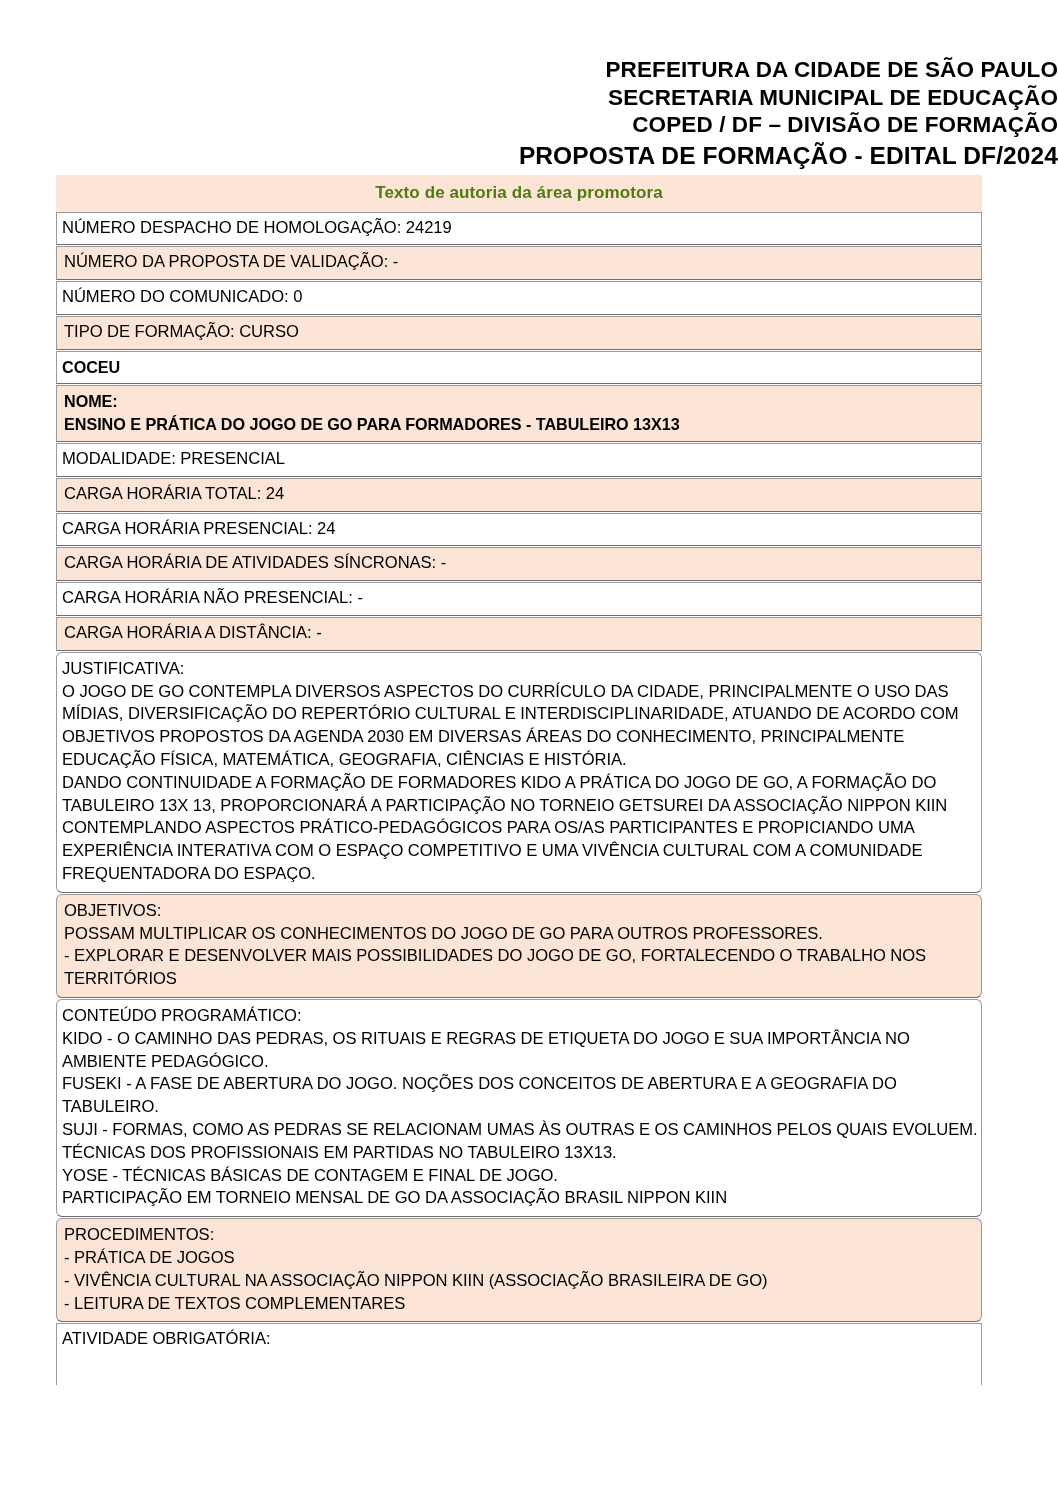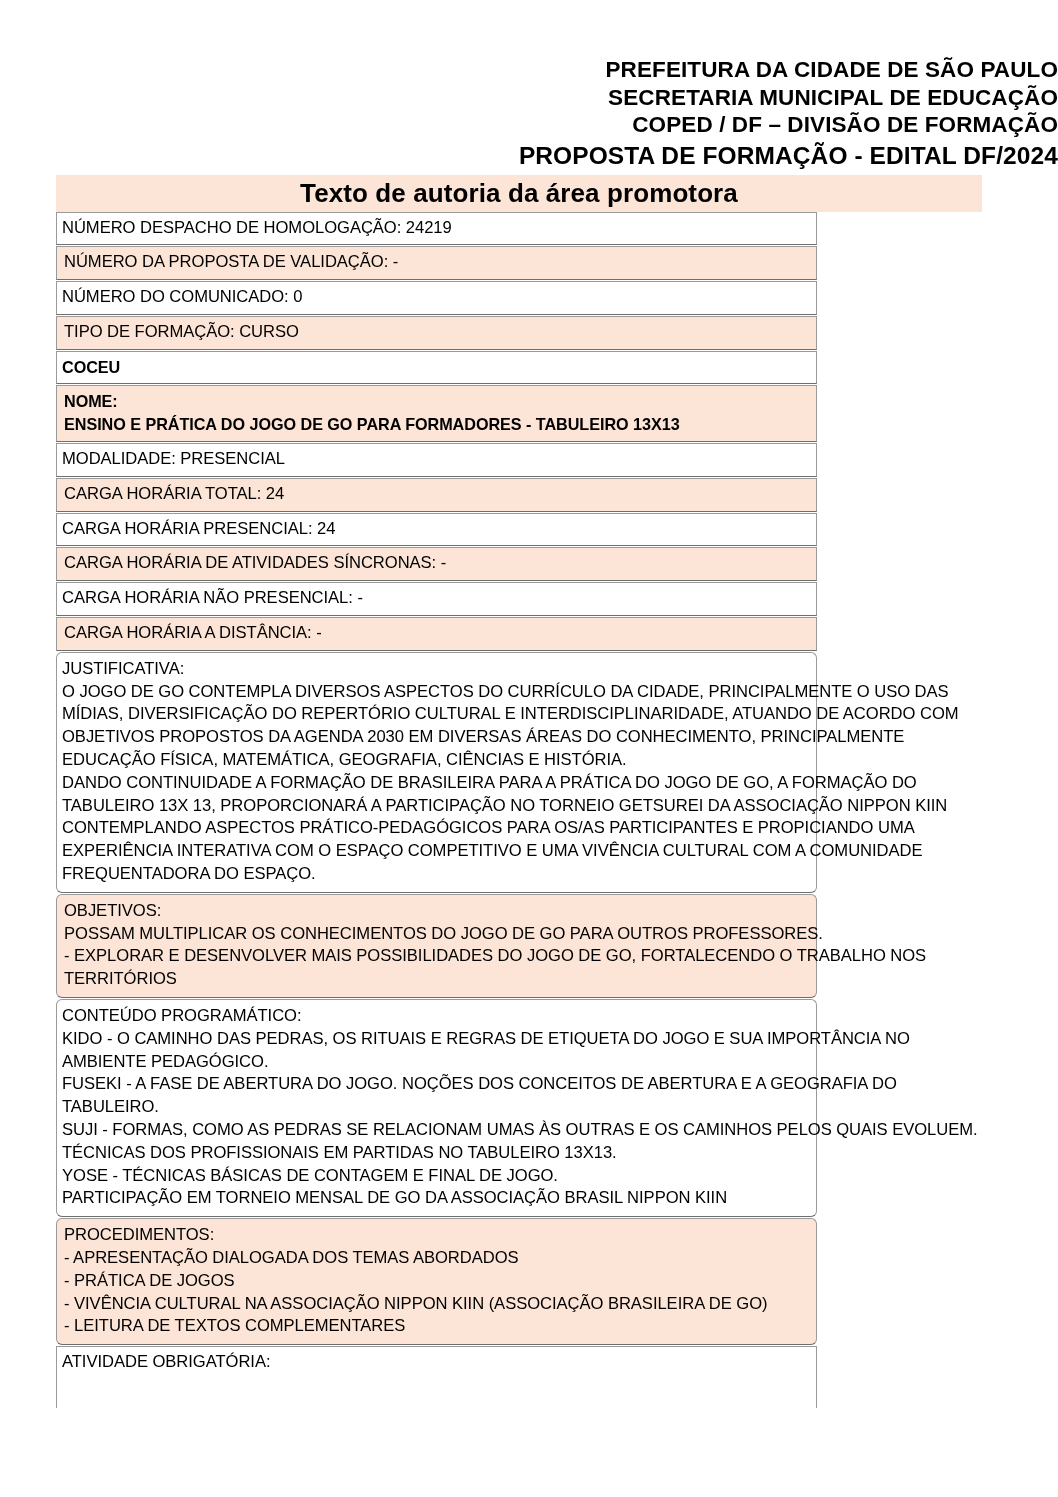--- a/index.html
+++ b/index.html
@@ -48,31 +48,31 @@
     margin-left: 56px;
     width: 926px;
     height: 37px;
     background: #FCE4D6;
     display: flex;
     align-items: center;
     justify-content: center;
     box-sizing: border-box;
   }
   .banner-text {
-    color: #000000;
-    font-size: 26px;
+    color: #4d7c0f;
+    font-size: 17px;
     font-weight: bold;
     line-height: 28px;
     letter-spacing: 0.1px;
   }
 
   
   .form-table {
     margin-left: 56px;
-    width: 761px;
+    width: 926px;
     border-collapse: separate;
     border-spacing: 0;
   }
   .form-table .row {
     box-sizing: border-box;
     border: 1px solid #9a9a9a;
     border-bottom: 1px solid #6e6e6e;
     background: #ffffff;
     padding: 4px 5px 5px 5px;
     margin-bottom: 1px;
@@ -155,21 +155,21 @@
       </div>
       <div class="row alt">
         <span class="ln">CARGA HORÁRIA A DISTÂNCIA:  -</span>
       </div>
       <div class="row tall-pad">
         <span class="ln">JUSTIFICATIVA:</span>
         <span class="ln">O JOGO DE GO CONTEMPLA DIVERSOS ASPECTOS DO CURRÍCULO DA CIDADE, PRINCIPALMENTE O USO DAS</span>
         <span class="ln">MÍDIAS, DIVERSIFICAÇÃO DO REPERTÓRIO CULTURAL E INTERDISCIPLINARIDADE, ATUANDO DE ACORDO COM</span>
         <span class="ln">OBJETIVOS PROPOSTOS DA AGENDA 2030 EM DIVERSAS ÁREAS DO CONHECIMENTO, PRINCIPALMENTE</span>
         <span class="ln">EDUCAÇÃO FÍSICA, MATEMÁTICA, GEOGRAFIA, CIÊNCIAS E HISTÓRIA.</span>
-        <span class="ln">DANDO CONTINUIDADE A FORMAÇÃO DE BRASILEIRA PARA A PRÁTICA DO JOGO DE GO, A FORMAÇÃO DO</span>
+        <span class="ln">DANDO CONTINUIDADE A FORMAÇÃO DE FORMADORES KIDO A PRÁTICA DO JOGO DE GO, A FORMAÇÃO DO</span>
         <span class="ln">TABULEIRO 13X 13, PROPORCIONARÁ A PARTICIPAÇÃO NO TORNEIO GETSUREI DA ASSOCIAÇÃO NIPPON KIIN</span>
         <span class="ln">CONTEMPLANDO ASPECTOS PRÁTICO-PEDAGÓGICOS PARA OS/AS PARTICIPANTES E PROPICIANDO UMA</span>
         <span class="ln">EXPERIÊNCIA INTERATIVA COM O ESPAÇO COMPETITIVO E UMA VIVÊNCIA CULTURAL COM A COMUNIDADE</span>
         <span class="ln">FREQUENTADORA DO ESPAÇO.</span>
       </div>
       <div class="row alt tall-pad">
         <span class="ln">OBJETIVOS:</span>
         <span class="ln">POSSAM MULTIPLICAR OS CONHECIMENTOS DO JOGO DE GO PARA OUTROS PROFESSORES.</span>
         <span class="ln">- EXPLORAR E DESENVOLVER MAIS POSSIBILIDADES DO JOGO DE GO, FORTALECENDO O TRABALHO NOS</span>
         <span class="ln">TERRITÓRIOS</span>
@@ -180,21 +180,20 @@
         <span class="ln">AMBIENTE PEDAGÓGICO.</span>
         <span class="ln">FUSEKI - A FASE DE ABERTURA DO JOGO. NOÇÕES DOS CONCEITOS DE ABERTURA E A GEOGRAFIA DO</span>
         <span class="ln">TABULEIRO.</span>
         <span class="ln">SUJI - FORMAS, COMO AS PEDRAS SE RELACIONAM UMAS ÀS OUTRAS E OS CAMINHOS PELOS QUAIS EVOLUEM.</span>
         <span class="ln">TÉCNICAS DOS PROFISSIONAIS EM PARTIDAS NO TABULEIRO 13X13.</span>
         <span class="ln">YOSE - TÉCNICAS BÁSICAS DE CONTAGEM E FINAL DE JOGO.</span>
         <span class="ln">PARTICIPAÇÃO EM TORNEIO MENSAL DE GO DA ASSOCIAÇÃO BRASIL NIPPON KIIN</span>
       </div>
       <div class="row alt tall-pad">
         <span class="ln">PROCEDIMENTOS:</span>
-        <span class="ln">-  APRESENTAÇÃO DIALOGADA DOS TEMAS ABORDADOS</span>
         <span class="ln">- PRÁTICA DE JOGOS</span>
         <span class="ln"> -  VIVÊNCIA CULTURAL NA ASSOCIAÇÃO NIPPON KIIN (ASSOCIAÇÃO BRASILEIRA DE GO)</span>
         <span class="ln">- LEITURA DE TEXTOS COMPLEMENTARES</span>
       </div>
       <div class="row last">
         <span class="ln">ATIVIDADE OBRIGATÓRIA:</span>
       </div>
     </div>
 
 </div>

